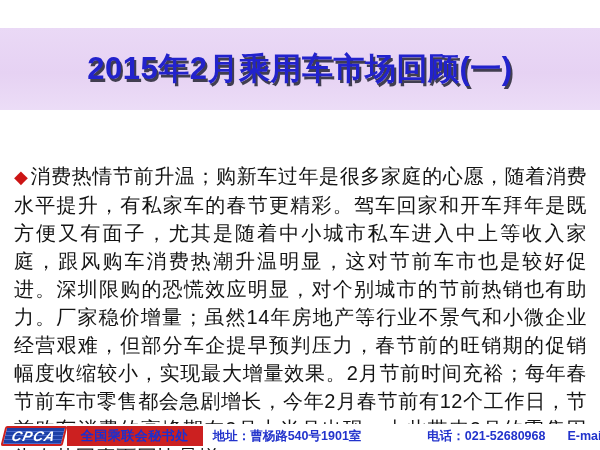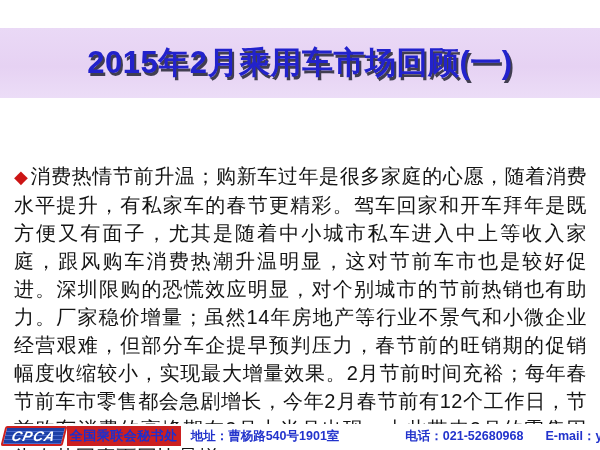--- a/index.html
+++ b/index.html
@@ -8,21 +8,21 @@
     background: #ffffff;
     position: relative;
     overflow: hidden;
     font-family: "Liberation Sans", sans-serif;
   }
 
   
   .banner {
     position: absolute;
     top: 28px; left: 0;
-    width: 600px; height: 70px;
+    width: 600px; height: 82px;
     background: linear-gradient(180deg, #ead9f6 0%, #e6d2f3 55%, #ecddf7 100%);
     display: flex; align-items: center; justify-content: center;
   }
   .banner-title {
     font-size: 31px;
     font-weight: bold;
     color: #2222cc;
     letter-spacing: 0.5px;
     text-shadow: 2px 3px 0 rgba(35,35,50,0.85);
     white-space: nowrap;
@@ -75,21 +75,21 @@
     letter-spacing: 1px;
     flex: 0 0 auto;
   }
   .org-strip {
     margin-left: 2px;
     background: #cc2020;
     color: #1b2fd0;
     font-weight: bold;
     font-size: 13px;
     line-height: 18px;
-    padding: 1px 3px;
+    padding: 1px 14px;
     letter-spacing: 0.5px;
     white-space: nowrap;
     flex: 0 0 auto;
   }
   .contact {
     color: #2233cc;
     font-weight: bold;
     font-size: 12.5px;
     white-space: nowrap;
   }

